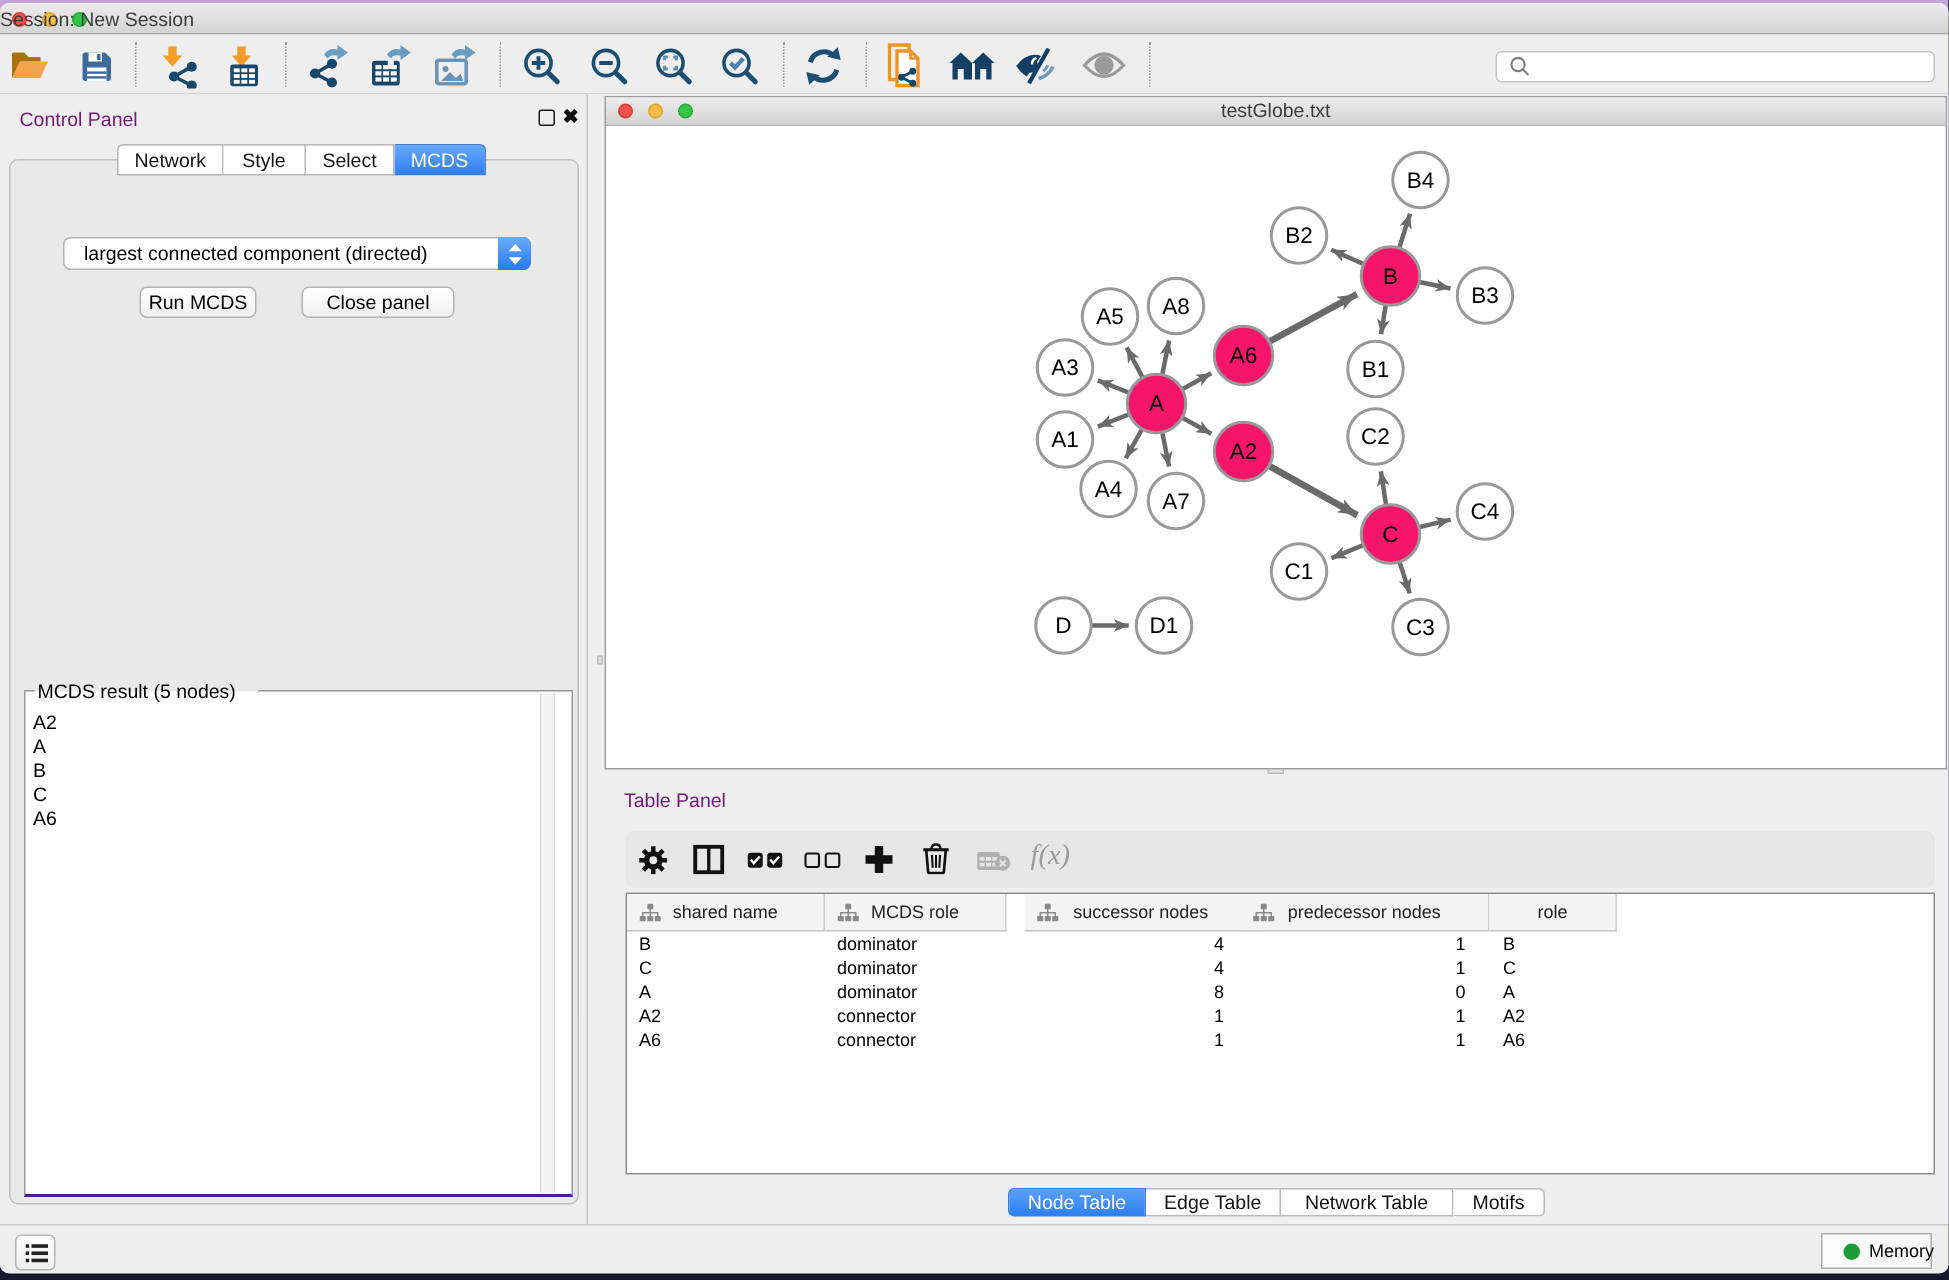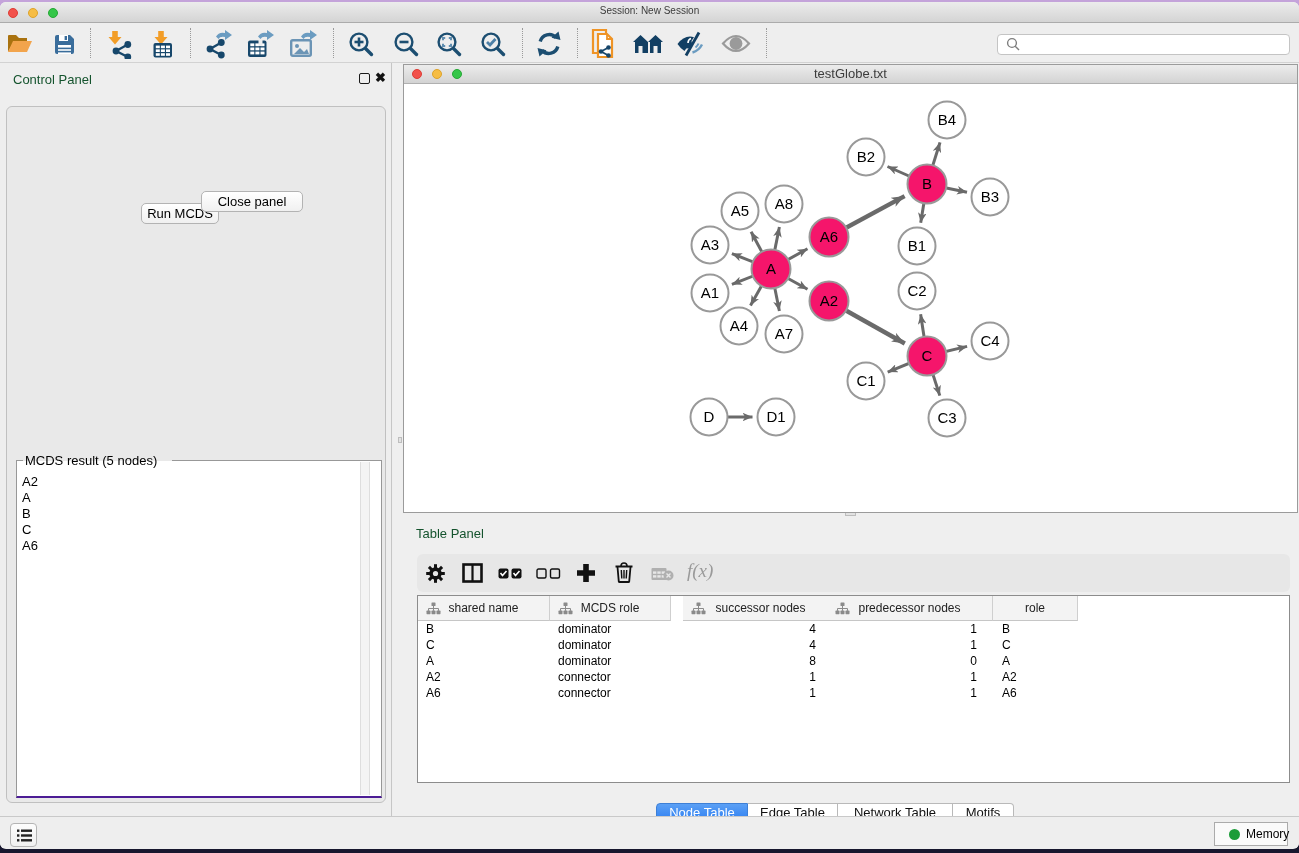--- a/index.html
+++ b/index.html
@@ -3,31 +3,31 @@
 <meta charset="utf-8">
 <style>
 * { margin:0; padding:0; box-sizing:border-box; }
 html,body { width:1299px; height:853px; overflow:hidden; }
 body { font-family:"Liberation Sans",sans-serif; background:#17172e; position:relative; }
 .desktop-top { position:absolute; left:0; top:0; width:1299px; height:10px; background:#c4a3da; }
 #win { transform:translateZ(0); position:absolute; left:0; top:2px; width:1299px; height:847px; background:#eeeeee; border-radius:6px 6px 6px 6px; overflow:hidden; }
 
 #titlebar { position:absolute; left:0; top:0; width:100%; height:21px; background:linear-gradient(#ececec,#d4d4d4); border-bottom:1px solid #ababab; }
 .light { position:absolute; top:6px; width:10px; height:10px; border-radius:50%; }
-#titlebar .t-title { position:absolute; top:3px; width:100%; text-align:center; font-size:10px; color:#3c3c3c; }
+#titlebar .t-title { position:absolute; top:3px; width:100%; font-size:13px; color:#3c3c3c; }
 
 #toolbar { position:absolute; left:0; top:21px; width:100%; height:40px; background:#eeeeee; border-bottom:1px solid #d2d2d2; }
 .tsep { position:absolute; top:5px; height:30px; width:1px; border-left:1px dotted #9a9a9a; }
 .ticon { position:absolute; top:0; }
 #searchbox { position:absolute; left:997px; top:11px; width:293px; height:21px; background:#fff; border:1px solid #c4c4c4; border-radius:4px; }
 
 #content { position:absolute; left:0; top:61px; width:1299px; height:753px; background:#eeeeee; }
 
 #leftpanel { position:absolute; left:0; top:0; width:392px; height:753px; border-right:1px solid #c6c6c6; background:#eeeeee; }
-.paneltitle { position:absolute; left:13px; top:9px; font-size:13px; color:#14532d; }
+.paneltitle { position:absolute; left:13px; top:9px; font-size:13px; color:#701a75; }
 .float-ic { position:absolute; width:11px; height:11px; border:1.8px solid #1a1a1a; border-radius:2px; }
 .x-ic { position:absolute; font-size:13px; font-weight:bold; color:#111; }
 #cp-tabs { position:absolute; top:33px; left:78px; height:21px; display:flex; }
 .tab { height:21px; border:1px solid #b5b5b5; border-left:none; background:#fff; font-size:13px; color:#111; display:flex; align-items:center; justify-content:center; }
 .tab.first { border-left:1px solid #b5b5b5; border-radius:4px 0 0 0; }
 .tab.sel { background:linear-gradient(#67a8f8,#2f7ef2); color:#fff; border-color:#3d7fd6; border-radius:0 4px 0 0; }
 #cp-body { position:absolute; left:6px; top:43px; width:380px; height:697px; background:#e9e9e9; border:1px solid #c0c0c0; border-radius:6px; }
 #optlabel { position:absolute; top:74px; width:392px; text-align:center; font-size:13px; color:#1a1a1a; }
 #dropdown { position:absolute; left:42px; top:95px; width:312px; height:22px; background:#fff; border:1px solid #b3b3b3; border-radius:5px; font-size:13px; color:#000; line-height:20px; padding-left:13px; }
 #dd-spin { position:absolute; right:-1px; top:-1px; width:22px; height:22px; background:linear-gradient(#6aabf9,#2a78f0); border-radius:0 5px 5px 0; }
@@ -46,21 +46,21 @@
 #nettitle .t-title { position:absolute; top:1px; width:100%; text-align:center; font-size:13px; color:#3c3c3c; }
 #netcanvas { position:absolute; left:0; top:20px; width:893px; height:426px; background:#fff; }
 
 #tablepanel { position:absolute; left:0; top:456px; width:906px; height:297px; }
 #tp-toolbar { position:absolute; left:24px; top:35px; width:873px; height:38px; background:#e7e7e7; border-radius:6px; }
 #tbl { position:absolute; left:24px; top:76px; width:873px; height:188px; background:#fff; border:1px solid #8c8c8c; }
 .th { position:absolute; top:0; height:25px; background:#f3f3f3; border-right:1px solid #cfcfcf; border-bottom:1px solid #c6c6c6; font-size:12px; color:#222; text-align:center; line-height:25px; }
 .trow { position:absolute; font-size:12px; color:#000; height:16px; line-height:16px; }
 .tcell { position:absolute; }
 .num { text-align:right; }
-#tp-tabs { position:absolute; left:263px; top:273px; height:30px; display:flex;align-items:flex-end; }
+#tp-tabs { position:absolute; left:279px; top:273px; height:30px; display:flex; }
 .btab { height:19px; border:1px solid #b9b9b9; border-left:none; background:#fff; font-size:13px; color:#111; display:flex; align-items:center; justify-content:center; }
 .btab.first { border-left:1px solid #b9b9b9; border-radius:4px 0 0 4px; }
 .btab.last { border-radius:0 4px 4px 0; }
 .btab.sel { background:linear-gradient(#5ba0f5,#2e7ff2); color:#fff; border-color:#3d7fd6; }
 
 #statusbar { position:absolute; left:0; top:814px; width:1299px; height:31px; background:#eeeeee; border-top:1px solid #c9c9c9; }
 #listbtn { position:absolute; left:10px; top:6px; width:27px; height:24px; background:linear-gradient(#fdfdfd,#f0f0f0); border:1px solid #b4b4b4; border-radius:4px; }
 #membtn { position:absolute; left:1214px; top:5px; width:74px; height:24px; background:#fafafa; border:1px solid #ababab; font-size:12px; color:#000; }
 </style>
 </head>
@@ -217,21 +217,35 @@
   <circle cx="6" cy="6" r="4.4" fill="none" stroke="#7e7e7e" stroke-width="1.4"></circle>
   <line x1="9.2" y1="9.2" x2="13" y2="13" stroke="#7e7e7e" stroke-width="1.4"></line>
 </svg>
 </div>
   <div id="content">
     <div id="leftpanel">
       <div class="paneltitle">Control Panel</div>
       <div class="float-ic" style="left:359px;top:10px;"></div>
       <div class="x-ic" style="left:375px;top:7px;">✖</div>
       <div id="cp-body"></div>
-      <div class="btn" style="left:93px;top:140px;width:78px;margin-left:48px;">Run MCDS</div>
+      <div id="cp-tabs">
+        <div class="tab first" style="width:71px;">Network</div>
+        <div class="tab" style="width:55px;">Style</div>
+        <div class="tab" style="width:59px;">Select</div>
+        <div class="tab sel" style="width:61px;">MCDS</div>
+      </div>
+      <div id="dropdown">largest connected component (directed)
+        <div id="dd-spin">
+            <svg style="position:absolute;left:5.5px;top:3.5px;" width="11" height="15" viewBox="0 0 11 15">
+              <path d="M5.5,0.5 L9.8,5.5 L1.2,5.5 Z" fill="#fff"></path>
+              <path d="M5.5,14.5 L9.8,9.5 L1.2,9.5 Z" fill="#fff"></path>
+            </svg>
+          </div>
+      </div>
+      <div class="btn" style="left:93px;top:128px;width:78px;">Run MCDS</div>
       <div class="btn" style="left:201px;top:128px;width:102px;">Close panel</div>
       <div id="mcdsbox">
         <div class="gb-top" style="left:-1px;width:7px;"></div>
         <div class="gb-top" style="left:155px;right:-1px;"></div>
         <div id="mcdslabel">MCDS result (5 nodes)</div>
         <div id="mcdslist">A2<br>A<br>B<br>C<br>A6</div>
         <div id="mcds-sb"></div>
       </div>
     </div>
     <div id="rightarea">

